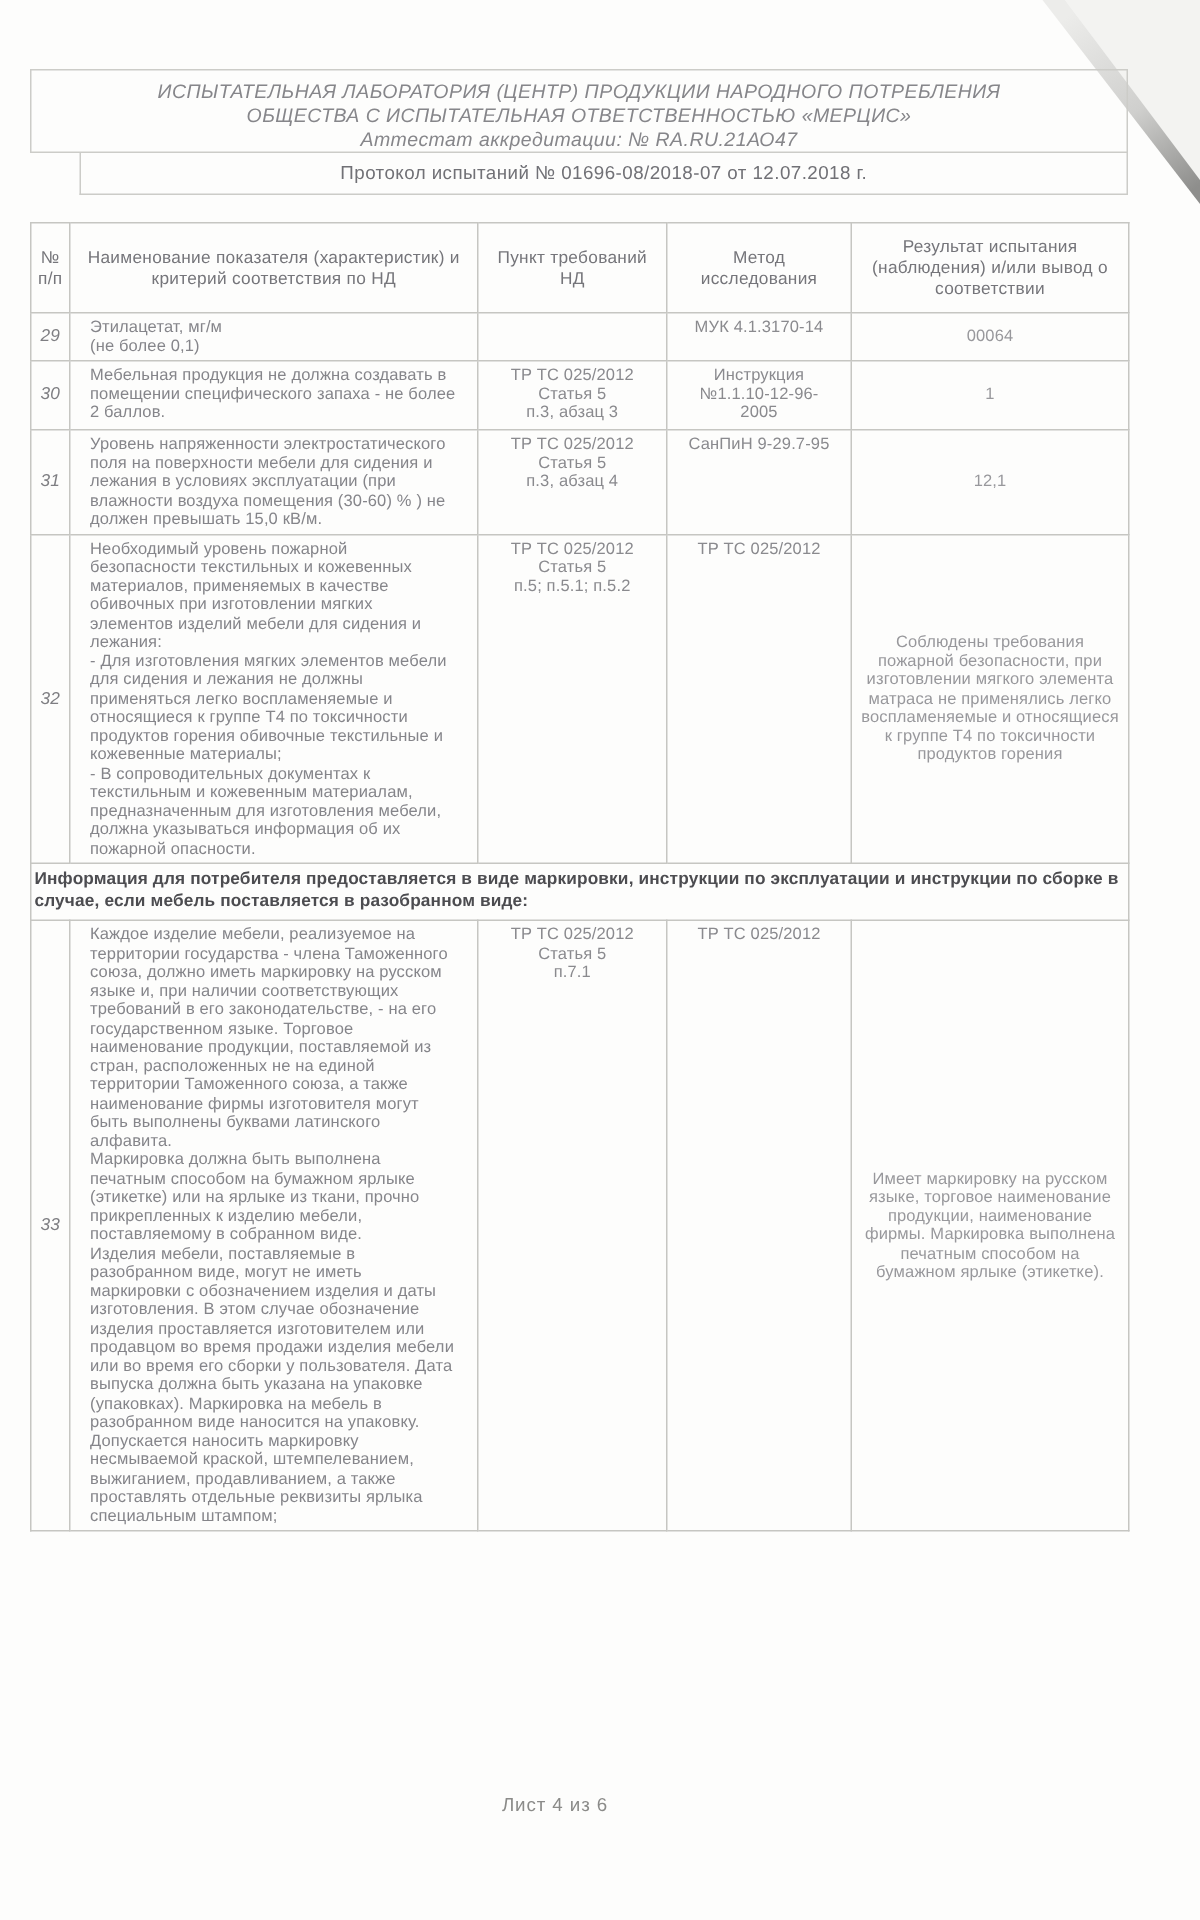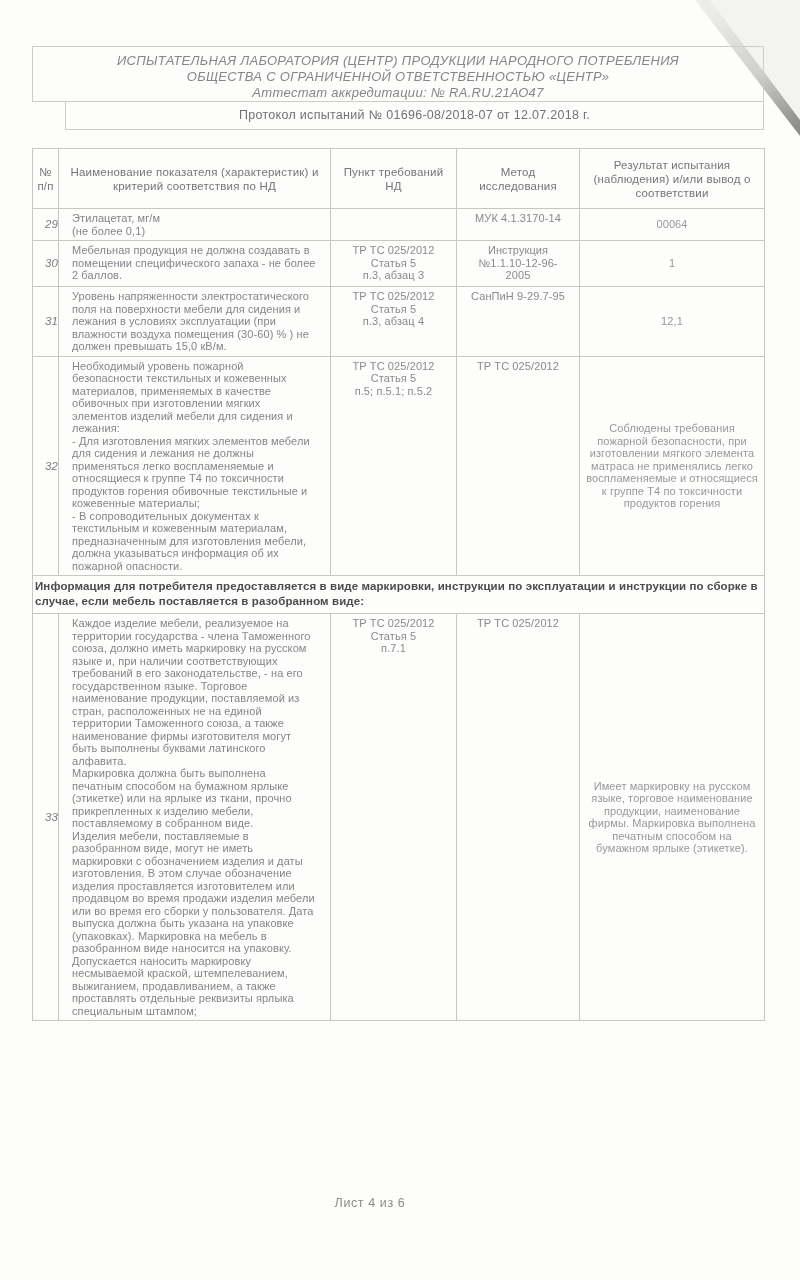--- a/index.html
+++ b/index.html
@@ -8,21 +8,21 @@
   .page {
     position: relative;
     width: 800px;
     height: 1280px;
     background: #fdfdfc;
     overflow: hidden;
   }
 
   .doc {
     position: absolute;
-    left: 32px;
+    left: 20px;
     top: 46px;
     width: 732px;
   }
 
   .hdr-box {
     box-sizing: border-box;
     border: 1px solid #ccccc8;
     text-align: center;
   }
   .hdr-box1 {
@@ -69,21 +69,21 @@
     color: #85858a;
     font-size: 11px;
     line-height: 12.5px;
     padding: 3px 13px;
     vertical-align: top;
     white-space: pre-line;
     letter-spacing: 0.1px;
   }
   td.c-num {
     font-style: italic;
-    text-align: right;
+    text-align: center;
     vertical-align: middle;
     padding: 2px 0;
     font-size: 11.5px;
     color: #7e7e82;
   }
   td.c-name { text-align: left; }
   td.c-clause, td.c-method { text-align: center; padding: 3px 3px; color: #8a8a8e; }
   td.c-result {
     text-align: center;
     vertical-align: middle;
@@ -142,21 +142,21 @@
       </linearGradient>
     </defs>
     <polygon points="16,0 106,0 106,120" fill="#f3f3f1"></polygon>
     <polygon points="16,0 106,120 106,136 1,0" fill="url(#bandGrad)"></polygon>
   </svg>
 
   <div class="doc">
 
     <div class="hdr-box hdr-box1">
       <div>ИСПЫТАТЕЛЬНАЯ ЛАБОРАТОРИЯ (ЦЕНТР) ПРОДУКЦИИ НАРОДНОГО ПОТРЕБЛЕНИЯ</div>
-      <div>ОБЩЕСТВА С ОГРАНИЧЕННОЙ ОТВЕТСТВЕННОСТЬЮ «ЦЕНТР»</div>
+      <div>ОБЩЕСТВА С ИСПЫТАТЕЛЬНАЯ ОТВЕТСТВЕННОСТЬЮ «МЕРЦИС»</div>
       <div>Аттестат аккредитации: № RA.RU.21АО47</div>
     </div>
 
     <div class="hdr-box hdr-box2">
       <span>Протокол испытаний № 01696-08/2018-07 от 12.07.2018 г.</span>
     </div>
 
     <table class="results">
       <colgroup>
         <col style="width:26px">

